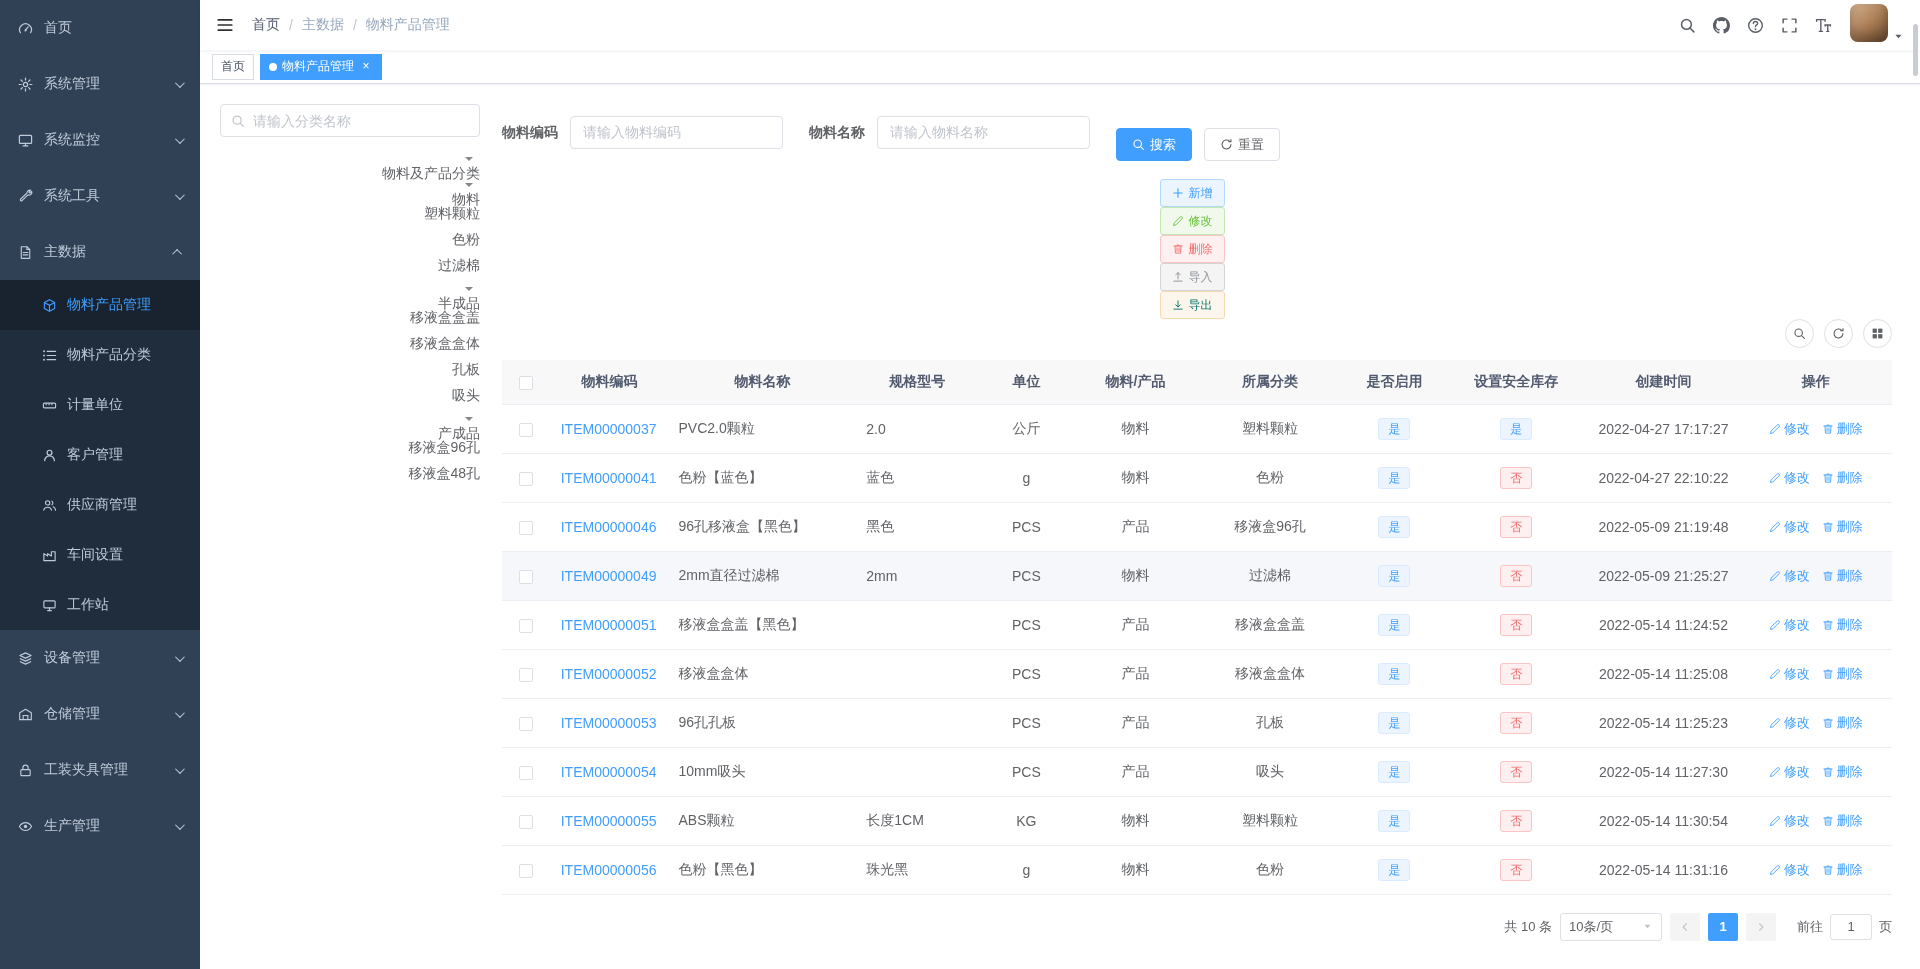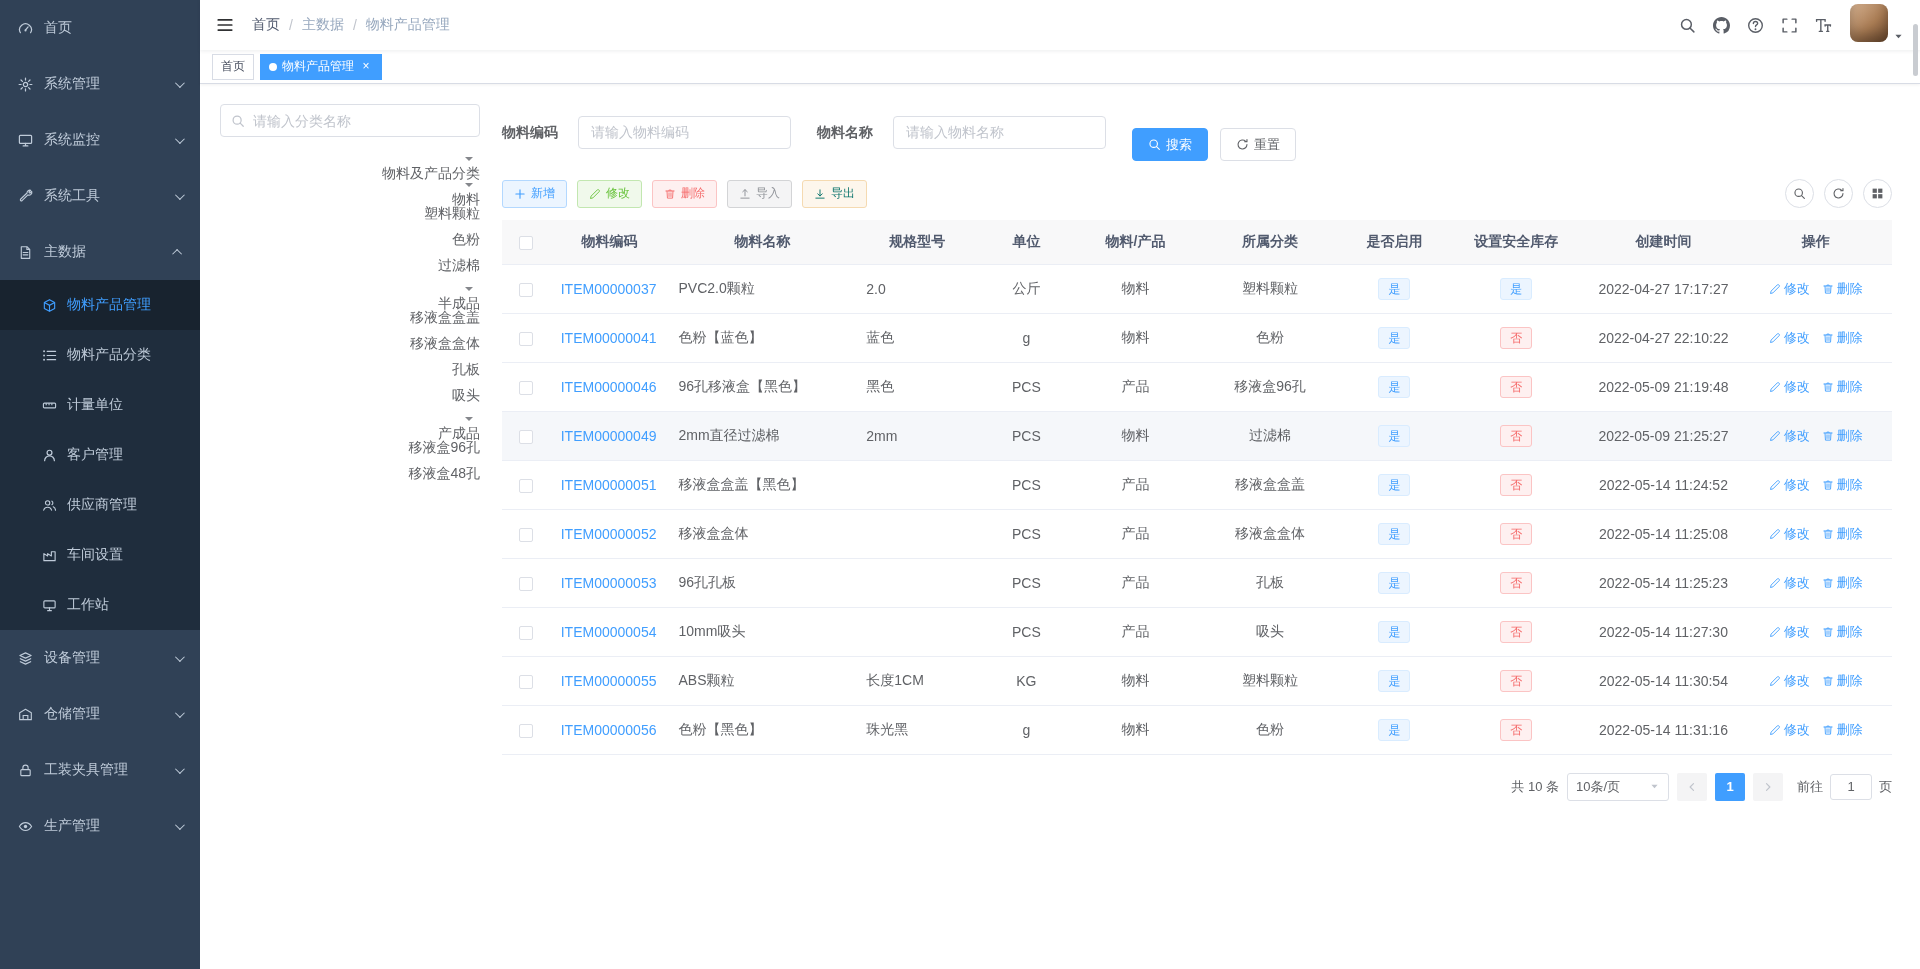--- a/index.html
+++ b/index.html
@@ -58,29 +58,29 @@
   .tree{margin-top:16px;font-size:14px;color:#606266;}
   .tree-node{height:26px;display:flex;align-items:flex-end;cursor:pointer;flex-direction:column;}
   .tree-caret{width:0;height:0;border:4.5px solid transparent;border-top-color:#85878c;margin:4px 7px 0 1px;flex-shrink:0;}
   .tree-caret-ph{width:14px;flex-shrink:0;}
 
   .table-panel{flex:1;min-width:0;display:flex;flex-direction:column;}
 
   
   .filter-row{display:flex;align-items:center;}
   .filter-label{font-weight:700;color:#606266;margin-right:12px;white-space:nowrap;}
-  .filter-input{width:213px;height:33px;border:1px solid #dcdfe6;border-radius:4px;padding:0 12px;font-size:14px;color:#0c4a6e;outline:none;margin-right:26px;font-family:Liberation Serif, serif;margin-left:8px;}
+  .filter-input{width:213px;height:33px;border:1px solid #dcdfe6;border-radius:4px;padding:0 12px;font-size:14px;color:#0c4a6e;outline:none;margin-right:26px;font-family:Liberation Serif, serif;}
   .filter-input::placeholder{color:#c0c4cc;}
   .btn{height:33px;padding:0 15px;border-radius:4px;font-size:13px;display:inline-flex;align-items:center;gap:5px;cursor:pointer;border:1px solid transparent;font-family:inherit;margin-top:24px;}
   .btn svg{width:13px;height:13px;}
   .btn-primary{background:#409EFF;border-color:#409EFF;color:#fff;}
   .btn-default{background:#fff;border-color:#dcdfe6;color:#606266;margin-left:12px;}
 
   
-  .toolbar-row{display:flex;align-items:center;margin-top:18px;}
+  .toolbar-row{display:flex;align-items:center;margin-top:18px;flex-direction:column;}
   .tbtn{height:28px;padding:0 11px;border-radius:3px;font-size:12px;display:inline-flex;align-items:center;gap:5px;margin-right:10px;cursor:pointer;border:1px solid;font-family:inherit;}
   .tbtn svg{width:12px;height:12px;}
   .tbtn-add{color:#409eff;background:#ecf5ff;border-color:#b3d8ff;}
   .tbtn-edit{color:#67c23a;background:#f0f9eb;border-color:#c2e7b0;}
   .tbtn-del{color:#f56c6c;background:#fef0f0;border-color:#fbc4c4;}
   .tbtn-import{color:#909399;background:#f4f4f5;border-color:#d3d4d6;}
   .tbtn-export{color:#0f766e;background:#fdf6ec;border-color:#f5dab1;}
   .toolbar-right{margin-left:auto;display:flex;gap:10px;}
   .circle-btn{width:29px;height:29px;border-radius:50%;border:1px solid #dcdfe6;background:#fff;display:flex;align-items:center;justify-content:center;color:#606266;cursor:pointer;}
   .circle-btn svg{width:13px;height:13px;}
@@ -100,21 +100,21 @@
   .op-link{color:#409EFF;font-size:13px;display:inline-flex;align-items:center;gap:3px;cursor:pointer;}
   .op-link svg{width:12px;height:12px;}
 
   
   .pagination{display:flex;align-items:center;justify-content:flex-end;gap:8px;margin-top:18px;font-size:13px;color:#606266;padding-bottom:20px;}
   .page-size-select{width:102px;height:28px;border:1px solid #dcdfe6;border-radius:3px;display:flex;align-items:center;justify-content:space-between;padding:0 8px;background:#fff;cursor:pointer;color:#606266;}
   .page-size-select svg{width:11px;height:11px;color:#c0c4cc;}
   .pager-btn{min-width:30px;height:28px;border-radius:2px;background:#f4f4f5;color:#c0c4cc;display:flex;align-items:center;justify-content:center;cursor:pointer;}
   .pager-btn svg{width:12px;height:12px;}
   .pager-btn.page-num{background:#409EFF;color:#fff;font-weight:700;}
-  .goto{display:flex;align-items:center;gap:7px;margin-left:6px;}
+  .goto{display:flex;align-items:center;gap:7px;margin-left:13px;}
   .goto-input{width:42px;height:26px;border:1px solid #dcdfe6;border-radius:3px;text-align:center;font-size:13px;color:#606266;outline:none;font-family:inherit;}
 
   
   .scroll-thumb{position:fixed;right:2px;top:24px;width:5px;height:52px;border-radius:3px;background:#c9ccd1;z-index:9;}
 </style>
 </head>
 <body>
 
 <div class="app">
 

